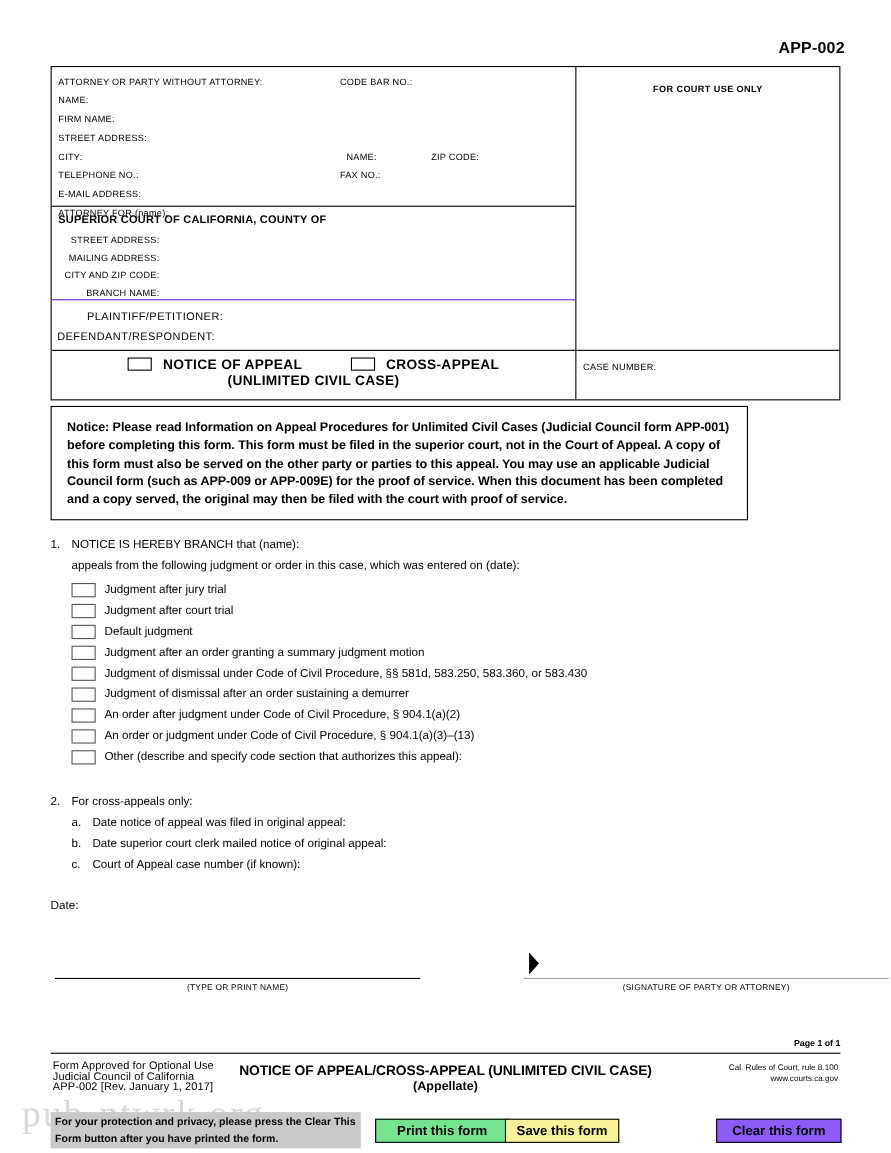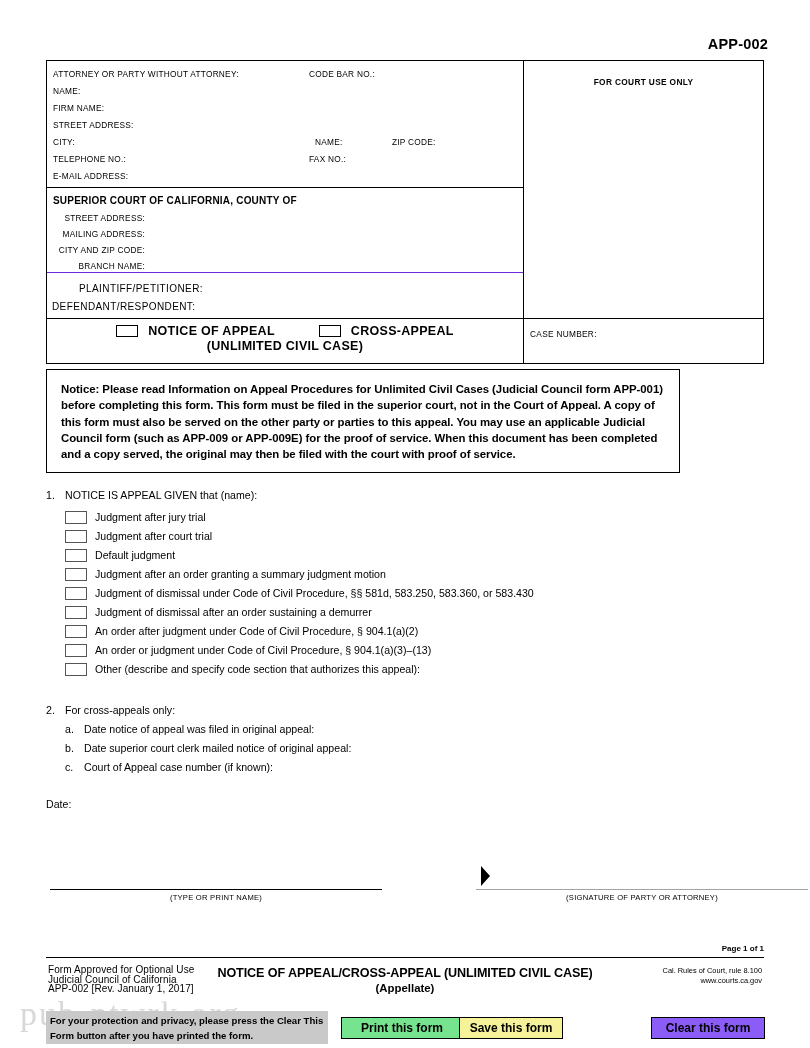--- a/index.html
+++ b/index.html
@@ -401,20 +401,23 @@
           <span class="sub" style="left:268px;">NAME:</span>
           <span class="sub" style="left:345px;">ZIP CODE:</span>
         </div>
         <div class="fieldline">
           <span>TELEPHONE NO.:</span>
           <span class="sub" style="left:262px;">FAX NO.:</span>
         </div>
         <div class="fieldline">
           <span>E-MAIL ADDRESS:</span>
         </div>
+        <div class="fieldline">
+          <span>ATTORNEY FOR (name):</span>
+        </div>
       </div>
 
       <div class="courtbox">
         <div class="court-title">SUPERIOR COURT OF CALIFORNIA, COUNTY OF</div>
         <div class="fieldline" style="padding-left:0;">
           <span class="lbl-r" style="width:98px;">STREET ADDRESS:</span>
         </div>
         <div class="fieldline" style="padding-left:0;">
           <span class="lbl-r" style="width:98px;">MAILING ADDRESS:</span>
         </div>
@@ -458,21 +461,22 @@
   </div>
 
   <div class="notice">
     <p>Notice: Please read Information on Appeal Procedures for Unlimited Civil Cases (Judicial Council form APP-001) before completing this form. This form must be filed in the superior court, not in the Court of Appeal. A copy of this form must also be served on the other party or parties to this appeal. You may use an applicable Judicial Council form (such as APP-009 or APP-009E) for the proof of service. When this document has been completed and a copy served, the original may then be filed with the court with proof of service.</p>
   </div>
 
   <div class="body">
 
     <div class="item">
       <span class="item-num">1.</span>
-      <div class="item-txt">NOTICE IS APPEAL GIVEN that (name):</div>
+      <div class="item-txt">NOTICE IS HEREBY BRANCH that (name):</div>
+      <div class="item-sub">appeals from the following judgment or order in this case, which was entered on (date):</div>
     </div>
 
     <div class="chk-list">
       <div class="chk-row">
         <span class="box"></span>
         <span class="txt">Judgment after jury trial</span>
       </div>
       <div class="chk-row">
         <span class="box"></span>
         <span class="txt">Judgment after court trial</span>

